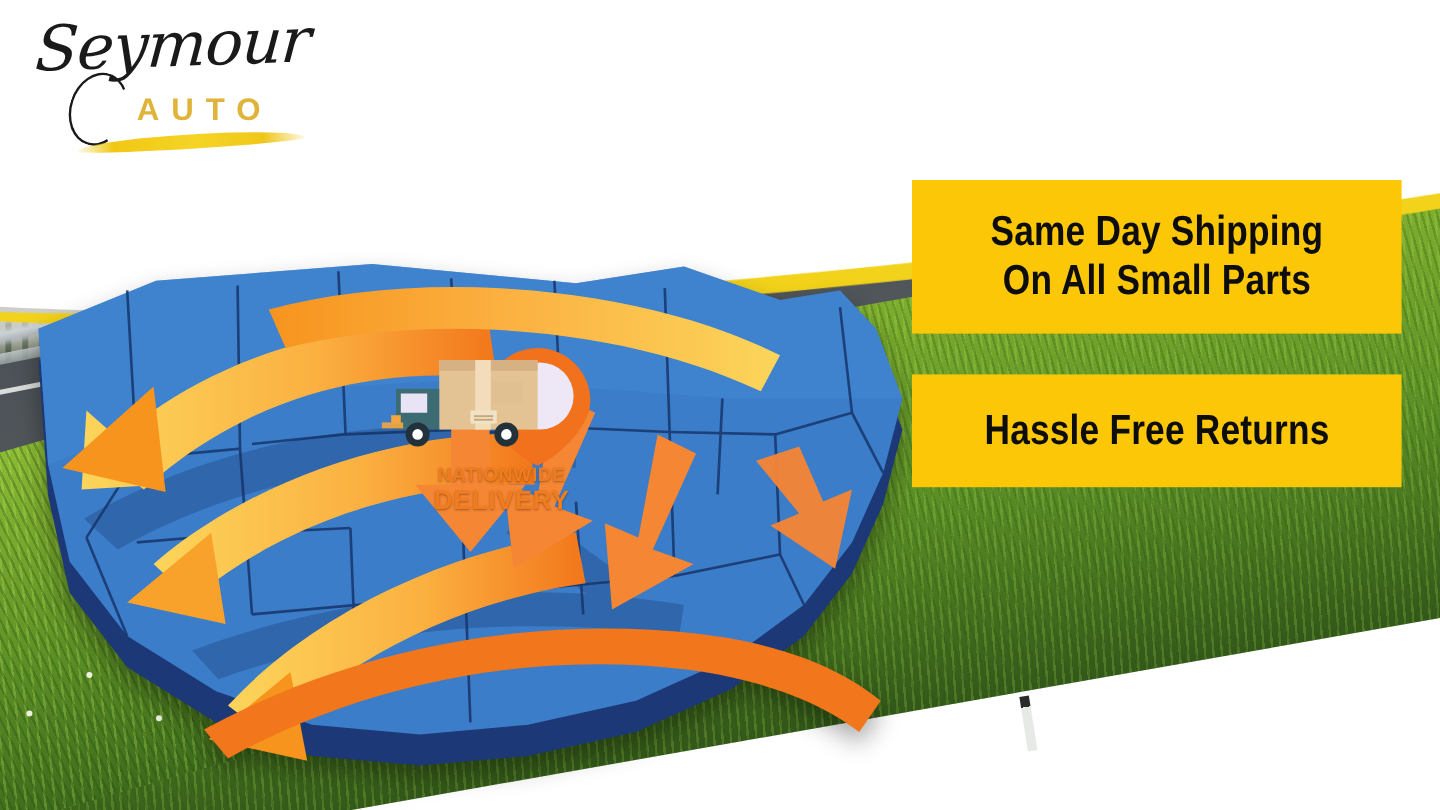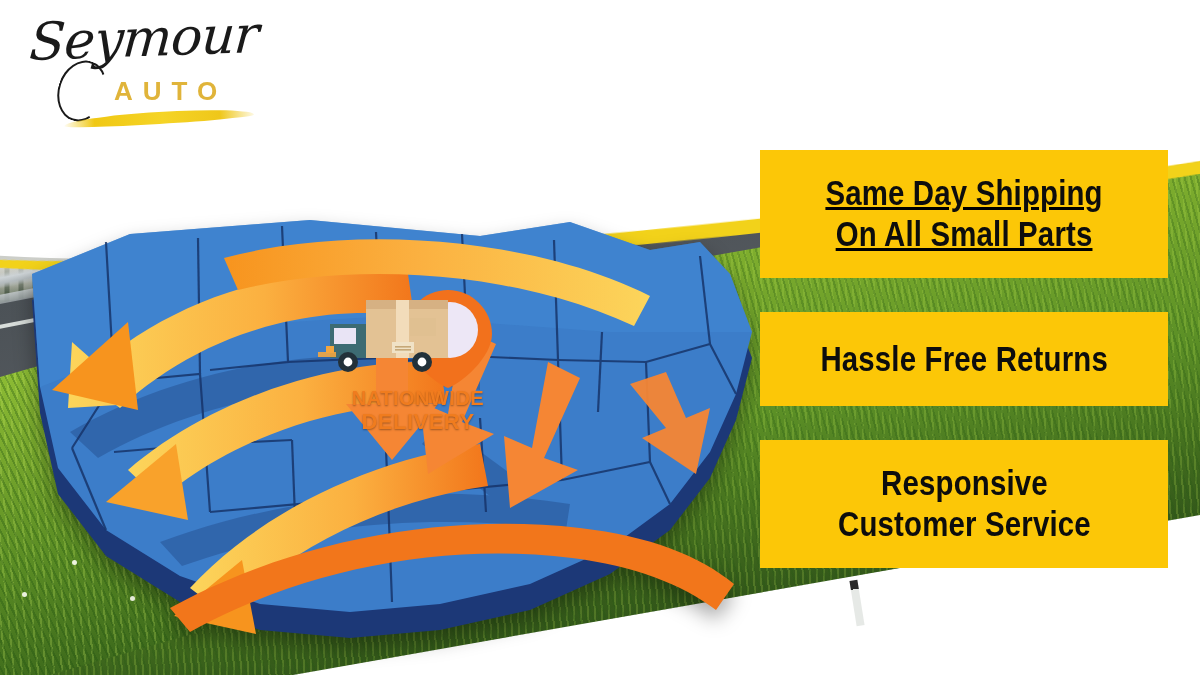--- a/index.html
+++ b/index.html
@@ -193,21 +193,21 @@
   }
   .badge-text {
     position:absolute; left:0; top:104px; width:200px;
     text-align:center;
     color:#F07C1E;
     font-family:"Liberation Sans", sans-serif;
     font-weight:700;
     line-height:1.08;
     text-shadow:0 1px 2px rgba(0,0,0,0.35);
   }
-  .badge-l1 { font-size:20px; letter-spacing:0.5px; }
+  .badge-l1 { font-size:16px; letter-spacing:0.5px; }
   .badge-l2 { font-size:22px; letter-spacing:0.5px; }
 
   
   .feature-box {
     position:absolute;
     left:760px; width:408px;
     background:#FCC707;
     display:flex;
     align-items:center;
     justify-content:center;
@@ -215,21 +215,21 @@
   }
   .feature-box .txt {
     font-family:"Liberation Sans Narrow","Liberation Sans", sans-serif;
     font-weight:700;
     color:#0d0d0d;
     line-height:1.16;
     transform:scaleX(0.84);
     letter-spacing:0.2px;
     white-space:pre-line;
   }
-  #box1 { top:150px; height:128px;text-decoration:underline; }
+  #box1 { top:150px; height:128px; }
   #box2 { top:312px; height:94px; }
   #box3 { top:440px; height:128px; }
   #box1 .txt, #box3 .txt { font-size:35px; }
   #box2 .txt { font-size:35px; }
 </style>
 </head>
 <body>
 
 <div class="banner">
 
@@ -399,18 +399,14 @@
     </div>
   </div>
 
   <div class="feature-box" id="box1">
     <span class="txt">Same Day Shipping
 On All Small Parts</span>
   </div>
   <div class="feature-box" id="box2">
     <span class="txt">Hassle Free Returns</span>
   </div>
-  <div class="feature-box" id="box3">
-    <span class="txt">Responsive
-Customer Service</span>
-  </div>
 
 </div>
 
 </body></html>

